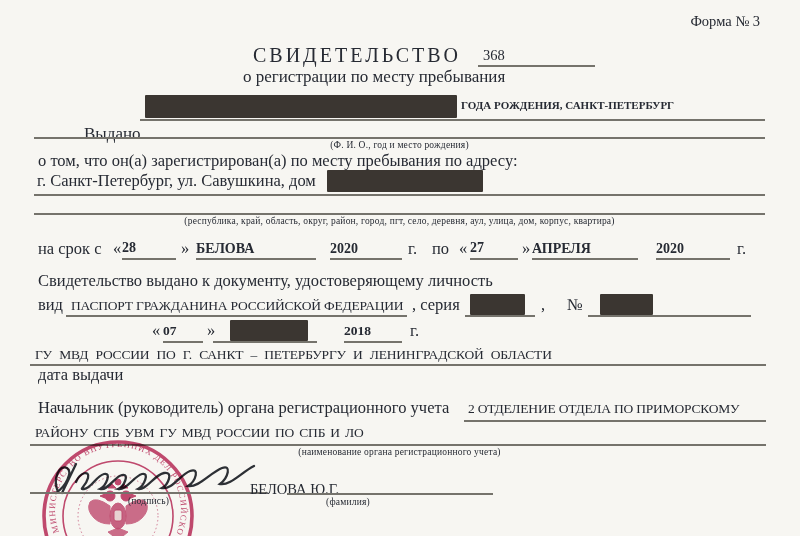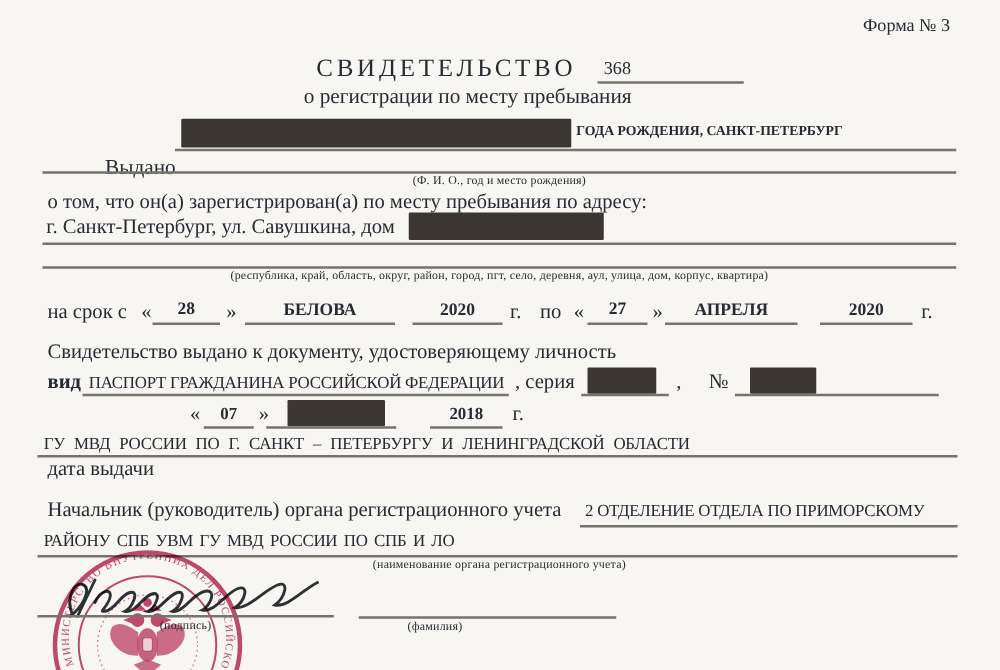--- a/index.html
+++ b/index.html
@@ -11,21 +11,21 @@
   }
   .abs{position:absolute;white-space:nowrap;}
   .t{font-size:16.5px;}                         
   .title{font-size:20px;letter-spacing:3px;}
   .sub{font-size:17px;}
   .cap{font-size:9.5px;color:var(--ink,#262a33);text-align:center;letter-spacing:.2px;}
   .fv{font-size:13.5px;letter-spacing:-.2px;}   
   .fvb{font-size:14px;font-weight:700;}         
   .line{height:1.5px;background:var(--line,#75736c);}
   .box{background:var(--redaction,#3b3631);border-radius:1px;}
-  .center{text-align:center;}
+  .center{}
   .num{font-size:14.5px;}
   .stamp{color:var(--stamp,#c2416b);mix-blend-mode:multiply;filter:blur(.3px);opacity:.95;}
   .sig{color:var(--sig,#2e3138);mix-blend-mode:multiply;}
   svg text{font-family:"Liberation Serif","DejaVu Serif",serif;}
 </style>
 </head>
 <body>
 
 <div class="page">
 
@@ -66,21 +66,21 @@
   <div class="abs line" style="left:470px;top:258px;width:48px;"></div>
   <div class="abs t" style="left:522px;top:239px;">»</div>
   <div class="abs fvb center" style="left:532px;top:241px;width:106px;">АПРЕЛЯ</div>
   <div class="abs line" style="left:532px;top:258px;width:106px;"></div>
   <div class="abs fvb center" style="left:656px;top:241px;width:74px;">2020</div>
   <div class="abs line" style="left:656px;top:258px;width:74px;"></div>
   <div class="abs t" style="left:737px;top:239px;">г.</div>
 
   <div class="abs t" style="left:38px;top:271px;">Свидетельство выдано к документу, удостоверяющему личность</div>
 
-  <div class="abs t" style="left:38px;top:295px;font-weight:bold;">вид</div>
+  <div class="abs t" style="left:38px;top:295px;">вид</div>
   <div class="abs fv" style="left:71px;top:298px;text-align:center;">ПАСПОРТ ГРАЖДАНИНА РОССИЙСКОЙ ФЕДЕРАЦИИ</div>
   <div class="abs line" style="left:66px;top:315px;width:341px;"></div>
   <div class="abs t" style="left:412px;top:295px;">, серия</div>
   <div class="abs box" style="left:470px;top:294px;width:55px;height:21px;"></div>
   <div class="abs line" style="left:465px;top:315px;width:70px;"></div>
   <div class="abs t" style="left:541px;top:295px;">,</div>
   <div class="abs t" style="left:567px;top:295px;">№</div>
   <div class="abs box" style="left:600px;top:294px;width:53px;height:21px;"></div>
   <div class="abs line" style="left:588px;top:315px;width:163px;"></div>
 
@@ -142,16 +142,17 @@
              C50,30 54,18 62,16 C70,14 64,28 58,31
              C66,33 72,19 80,17 C88,15 82,29 76,31
              C84,33 92,18 100,16 C108,14 102,28 96,31
              C104,33 112,17 122,15 C132,13 126,27 120,30
              C130,32 138,17 148,13 C158,9 154,23 146,28
              C156,30 168,15 180,10 C190,6 186,20 178,26 C188,28 200,14 212,8" fill="none" stroke="currentColor" stroke-width="2.3" stroke-linecap="round"></path>
   </svg>
   <div class="abs line" style="left:30px;top:492px;width:237px;"></div>
   <div class="abs cap" style="left:30px;top:496px;width:237px;">(подпись)</div>
 
+  <div class="abs num center" style="left:250px;top:481px;width:206px;font-size:14.5px;">БЕЛОВА  Ю.Г.</div>
   <div class="abs line" style="left:287px;top:493px;width:206px;"></div>
   <div class="abs cap" style="left:245px;top:497px;width:206px;">(фамилия)</div>
 
 </div>
 
 </body></html>

